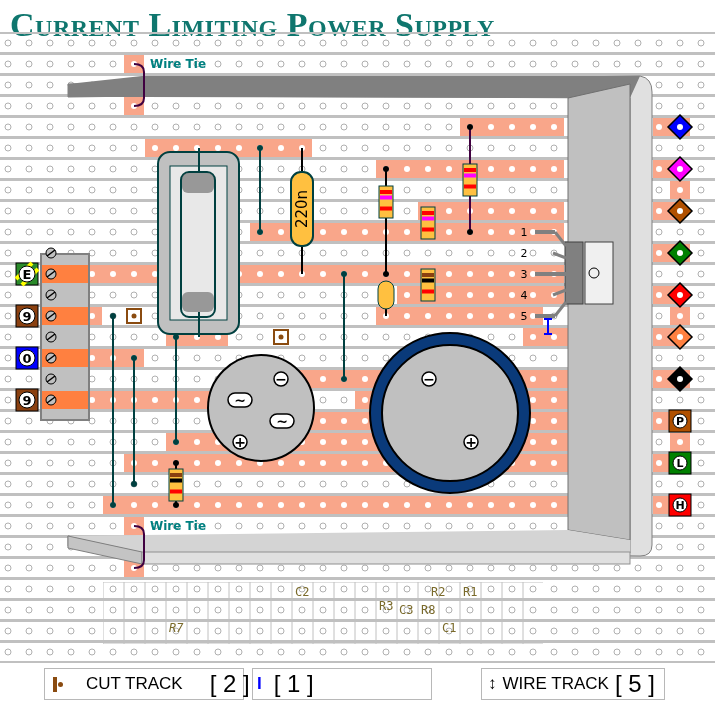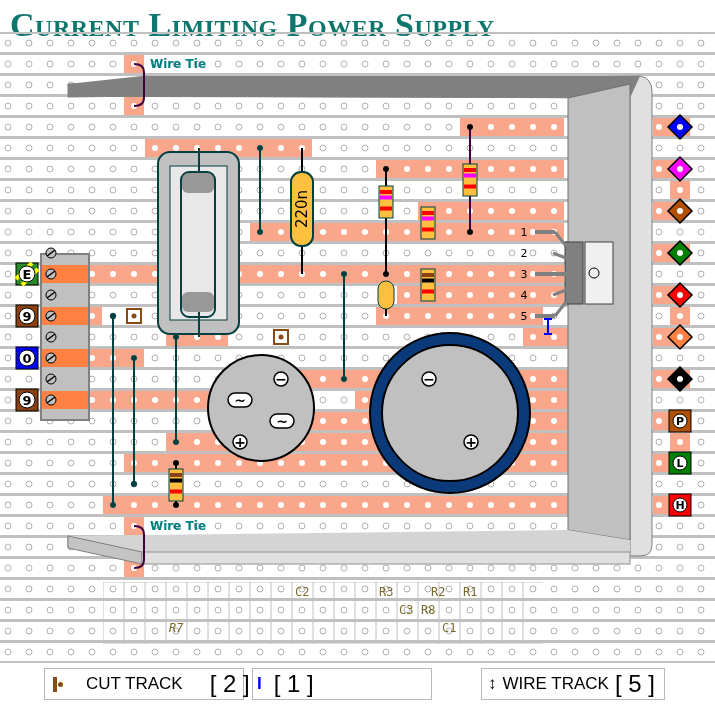--- a/index.html
+++ b/index.html
@@ -1409,21 +1409,21 @@
       <line x1="357" y1="0" x2="357" y2="62" stroke="#c0c0c0" stroke-width="1"></line>
       <line x1="378" y1="0" x2="378" y2="62" stroke="#c0c0c0" stroke-width="1"></line>
       <line x1="399" y1="0" x2="399" y2="62" stroke="#c0c0c0" stroke-width="1"></line>
       <line x1="420" y1="0" x2="420" y2="62" stroke="#c0c0c0" stroke-width="1"></line>
       <line x1="441" y1="0" x2="441" y2="62" stroke="#c0c0c0" stroke-width="1"></line>
       <line x1="0" y1="0" x2="440" y2="0" stroke="#c0c0c0" stroke-width="1"></line>
       <line x1="0" y1="61" x2="440" y2="61" stroke="#c0c0c0" stroke-width="1"></line>
     </svg>
   <div id="ref-labels">
       <div class="clabel" style="left: 192px; top: 3px;">C2</div>
-      <div class="clabel" style="left: 276px; top: 3px;">R3</div>
+      <div class="clabel" style="left: 276px; top: 17px;">R3</div>
       <div class="clabel" style="left: 276px; top: 21px; margin-left: 20px;">C3</div>
       <div class="clabel" style="left: 300px; top: 3px; margin-left: 28px;">R2</div>
       <div class="clabel" style="left: 318px; top: 21px;">R8</div>
       <div class="clabel" style="left: 339px; top: 39px;">C1</div>
       <div class="clabel" style="left: 360px; top: 3px;">R1</div>
       <div class="clabel" style="left: 66px; top: 39px; font-style: italic;">R7</div>
     </div>
 </div>
 
 <div class="legend" style="left:44px;width:198px;gap:21px;">

